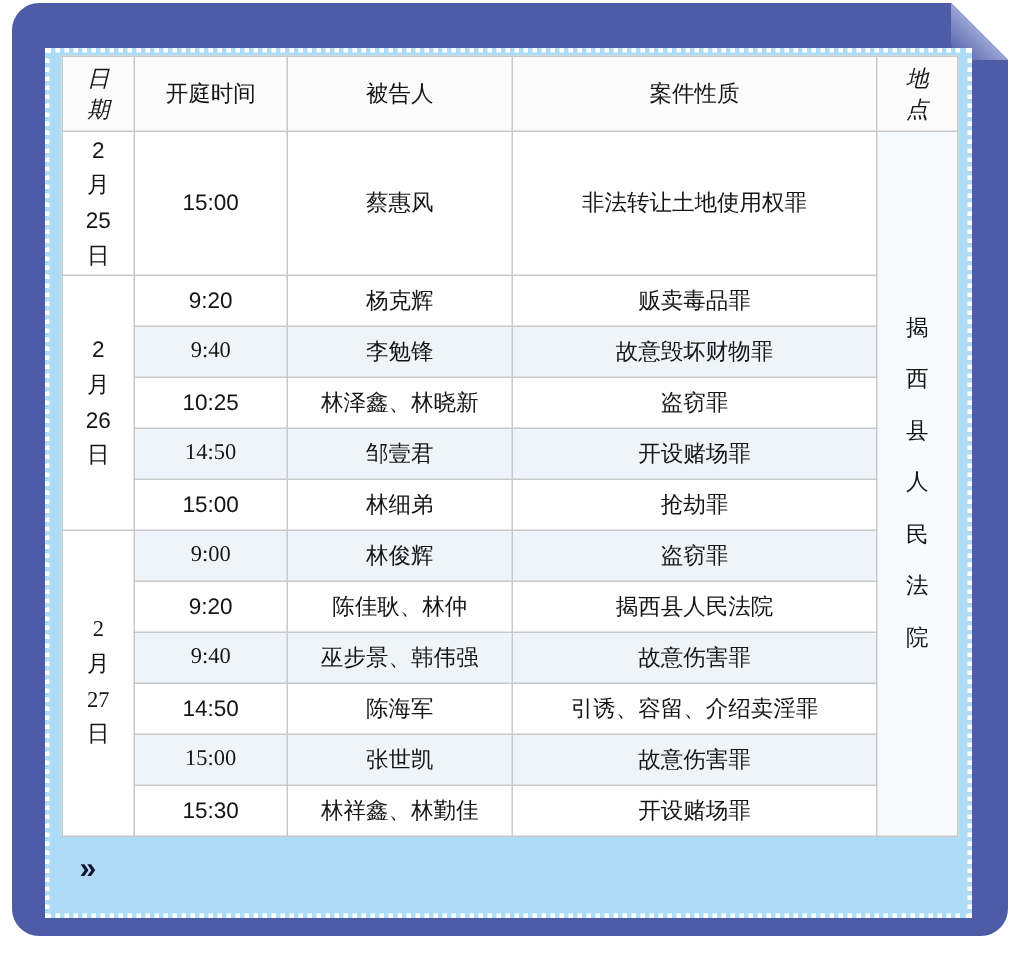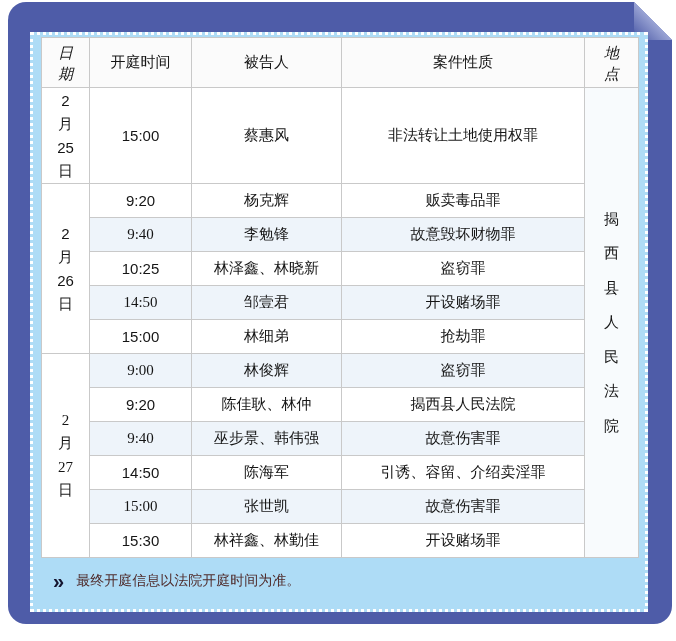--- a/index.html
+++ b/index.html
@@ -173,16 +173,15 @@
           </tr>
           <tr class="small">
             <td>15:30</td>
             <td>林祥鑫、林勤佳</td>
             <td>开设赌场罪</td>
           </tr>
         </tbody>
     </table>
     <div class="note">
       <span class="note-icon">»</span>
-      <span class="note-text">最终开庭信息以法院开庭时间为准。</span>
     </div>
   </div>
 </div>
 
 </body></html>

